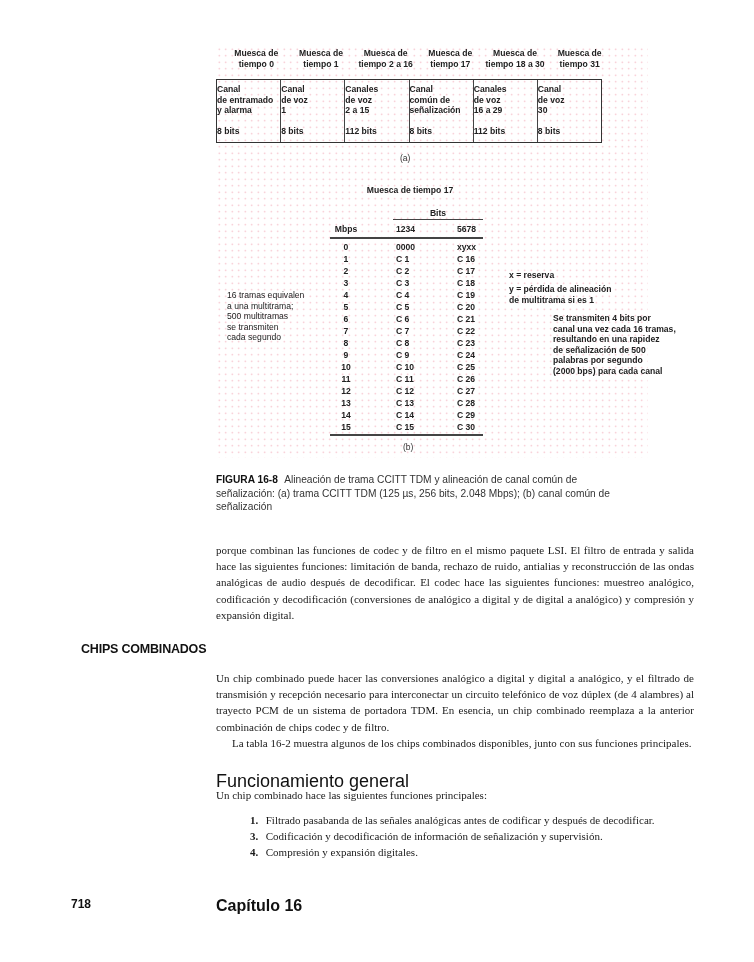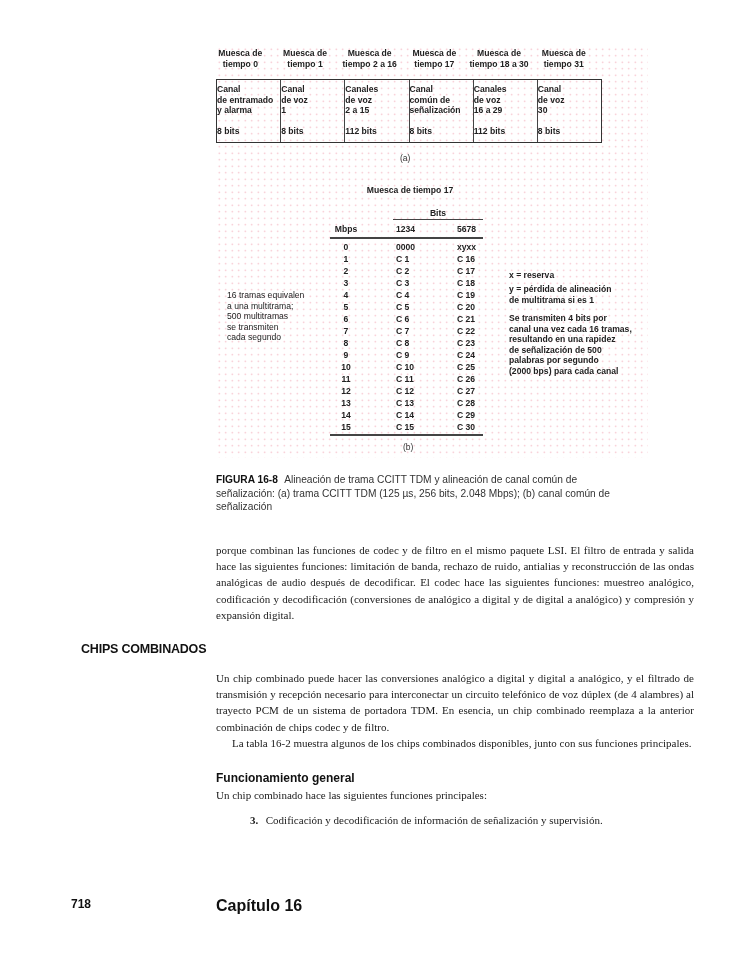--- a/index.html
+++ b/index.html
@@ -8,21 +8,21 @@
   .serif { font-family:"Liberation Serif", "DejaVu Serif", serif; }
 
   .figure-bg {
     position:absolute; left:216px; top:46px; width:432px; height:412px;
     background-color:#ffffff;
     background-image: radial-gradient(circle, #f4b9c4 0.7px, transparent 1px);
     background-size: 6.5px 6.5px;
   }
 
   
-  .slot-headers { position:absolute; left:208px; top:48px; width:388px; height:30px; display:flex; }
+  .slot-headers { position:absolute; left:224px; top:48px; width:388px; height:30px; display:flex;justify-content:center; }
   .slot-header { flex:1; text-align:center; font-size:8.6px; font-weight:bold; line-height:10.5px; color:#222; }
   .frame-table { position:absolute; left:216px; top:79px; width:386px; height:64px;
     border:1.5px solid #333; display:flex; box-sizing:border-box; }
   .frame-cell { flex:1; border-right:1px solid #444; position:relative; text-align:left;
     font-size:8.6px; font-weight:bold; line-height:10.5px; color:#222; }
   .frame-cell:last-child { border-right:none; }
   .frame-cell .desc { position:absolute; top:4px; left:0; right:0; white-space:pre-line; }
   .frame-cell .bits { position:absolute; top:46px; left:0; right:0; }
   .label-a { position:absolute; left:400px; top:153px; font-size:8.5px; color:#333; }
 
@@ -44,21 +44,21 @@
   .note-right { position:absolute; left:509px; font-size:8.6px; font-weight:bold; line-height:10.5px; color:#222; white-space:pre-line; }
 
   
   .caption { position:absolute; left:216px; top:473px; width:420px; font-size:10.2px; line-height:13.5px; color:#333; }
   .caption .fig-label { font-weight:bold; color:#111; margin-right:4px; }
 
   
   .para { position:absolute; left:216px; width:478px; font-size:11px; line-height:16.2px; color:#1a1a1a; text-align:justify; }
   .para .indent { display:inline-block; width:16px; }
   .section-head { position:absolute; left:81px; top:642px; font-size:12.5px; font-weight:bold; color:#111; letter-spacing:-0.2px; }
-  .sub-head { position:absolute; left:216px; top:771px; font-size:12px; font-weight:bold; color:#111; }
+  .sub-head { position:absolute; left:216px; top:771px; font-size:18px; font-weight:normal; color:#111; }
   .list { position:absolute; left:250px; top:812px; width:460px; font-size:11px; line-height:16.2px; }
   .list-item { white-space:nowrap; }
   .list-item .num { font-weight:bold; display:inline-block; width:13px; }
 
   .page-num { position:absolute; left:71px; top:897px; font-size:12px; font-weight:bold; color:#111;text-align:center; }
   .chapter { position:absolute; left:216px; top:897px; font-size:16px; font-weight:bold; color:#111; }
 </style>
 </head>
 <body>
 
@@ -213,21 +213,21 @@
 <div class="label-b sans">(b)</div>
 
 <div class="note-left sans">16 tramas equivalen
 a una multitrama;
 500 multitramas
 se transmiten
 cada segundo</div>
 <div class="note-right sans" style="top:270px;">x = reserva</div>
 <div class="note-right sans" style="top:284px;">y = pérdida de alineación
      de multitrama si es 1</div>
-<div class="note-right sans" style="top:313px;">Se transmiten 4 bits por
+<div class="note-right sans" style="top:313px;margin-left:44px;">Se transmiten 4 bits por
 canal una vez cada 16 tramas,
 resultando en una rapidez
 de señalización de 500
 palabras por segundo
 (2000 bps) para cada canal</div>
 
 <div class="caption sans">
   <span class="fig-label">FIGURA 16-8</span>
   <span>Alineación de trama CCITT TDM y alineación de canal común de señalización: (a) trama CCITT TDM (125 µs, 256 bits, 2.048 Mbps); (b) canal común de señalización</span>
 </div>
@@ -236,17 +236,19 @@
 
 <div class="section-head sans">CHIPS COMBINADOS</div>
 
 <div class="para serif" style="top:670px;">Un chip combinado puede hacer las conversiones analógico a digital y digital a analógico, y el filtrado de transmisión y recepción necesario para interconectar un circuito telefónico de voz dúplex (de 4 alambres) al trayecto PCM de un sistema de portadora TDM. En esencia, un chip combinado reemplaza a la anterior combinación de chips codec y de filtro.</div>
 <div class="para serif" style="top:735px;"><span class="indent"></span><span>La tabla 16-2 muestra algunos de los chips combinados disponibles, junto con sus funciones principales.</span></div>
 
 <div class="sub-head sans">Funcionamiento general</div>
 <div class="para serif" style="top:787px;">Un chip combinado hace las siguientes funciones principales:</div>
 
 <div class="list serif">
+  <div class="list-item"><span class="num">1.</span> <span>Filtrado pasabanda de las señales analógicas antes de codificar y después de decodificar.</span></div>
   <div class="list-item"><span class="num">3.</span> <span>Codificación y decodificación de información de señalización y supervisión.</span></div>
+  <div class="list-item"><span class="num">4.</span> <span>Compresión y expansión digitales.</span></div>
 </div>
 
 <div class="page-num sans">718</div>
 <div class="chapter sans">Capítulo 16</div>
 
 </body></html>

